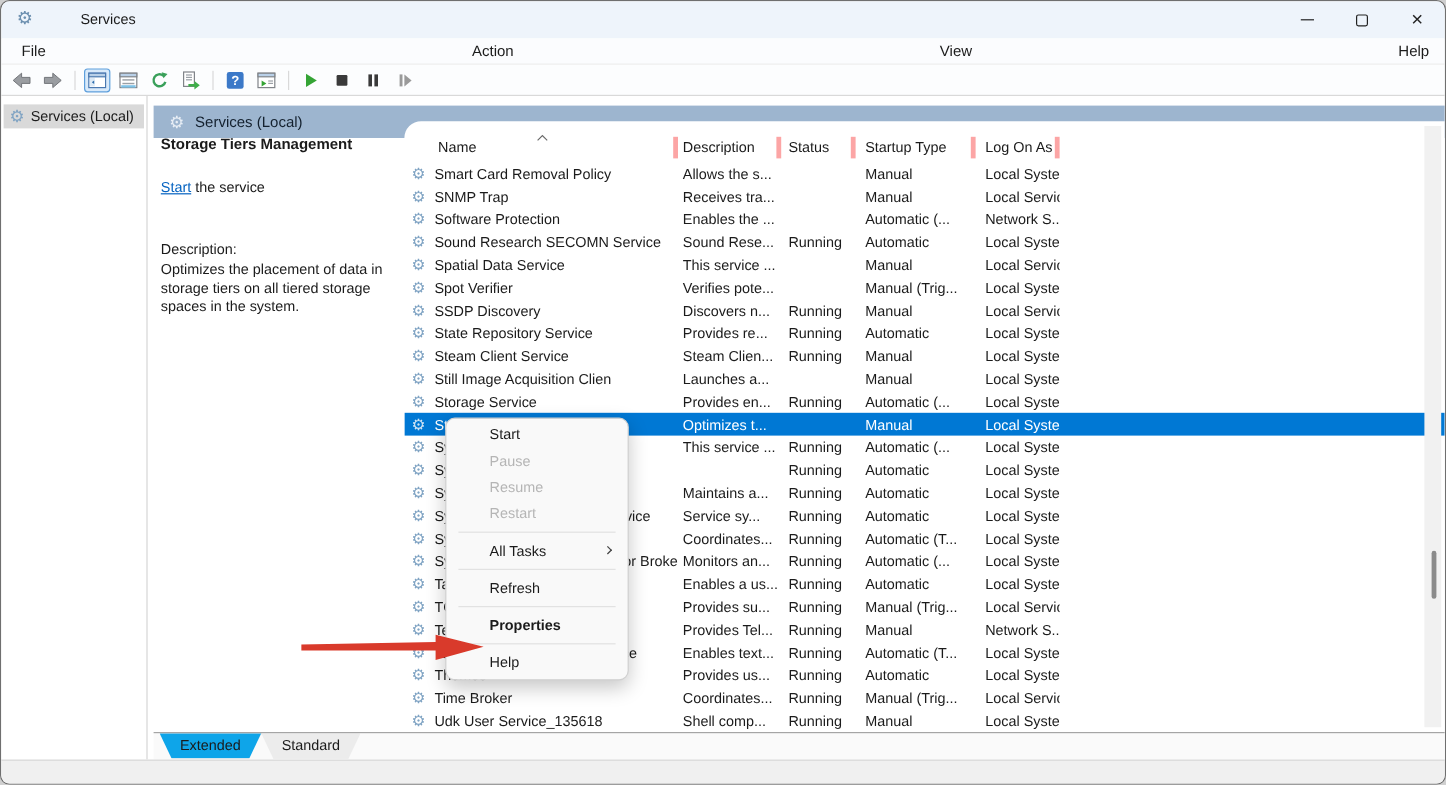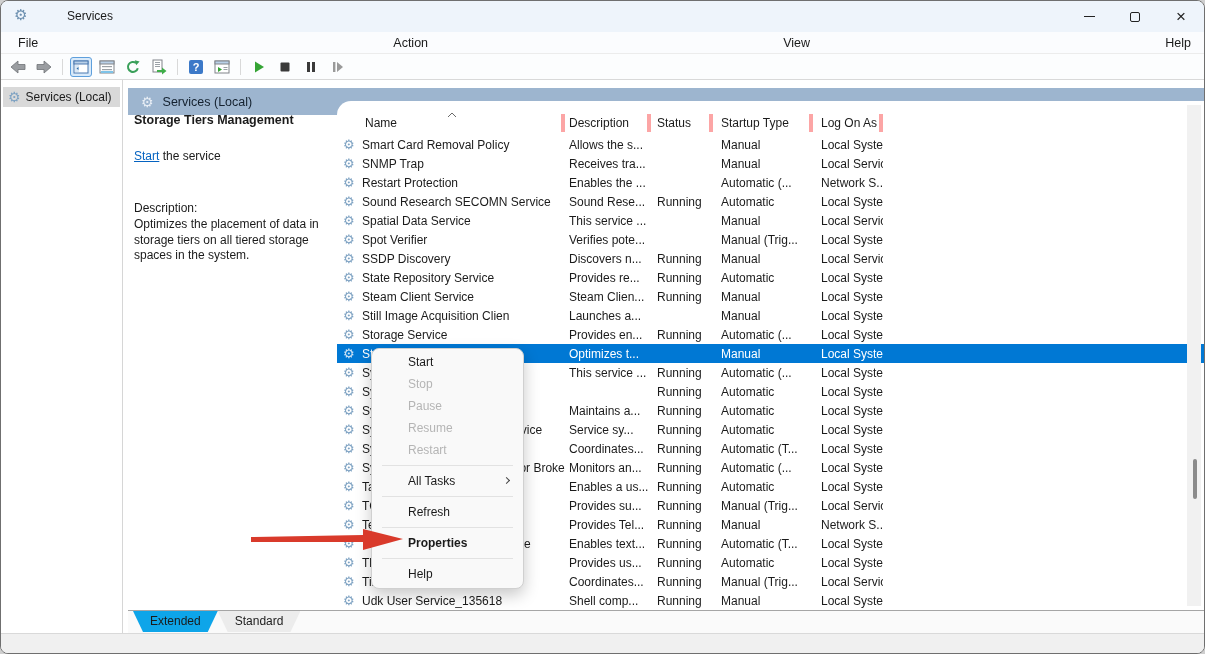--- a/index.html
+++ b/index.html
@@ -246,21 +246,21 @@
           <div class="row">
             <span class="row-gear gear">⚙</span>
             <span class="c c-name">SNMP Trap</span>
             <span class="c c-desc">Receives tra...</span>
             <span class="c c-status"></span>
             <span class="c c-startup">Manual</span>
             <span class="c c-logon">Local Service</span>
           </div>
           <div class="row">
             <span class="row-gear gear">⚙</span>
-            <span class="c c-name">Restart Protection</span>
+            <span class="c c-name">Software Protection</span>
             <span class="c c-desc">Enables the ...</span>
             <span class="c c-status"></span>
             <span class="c c-startup">Automatic (...</span>
             <span class="c c-logon">Network S...</span>
           </div>
           <div class="row">
             <span class="row-gear gear">⚙</span>
             <span class="c c-name">Sound Research SECOMN Service</span>
             <span class="c c-desc">Sound Rese...</span>
             <span class="c c-status">Running</span>
@@ -445,24 +445,20 @@
   <div class="tabstrip">
     <div class="tab">Extended</div>
     <div class="tab inactive">Standard</div>
   </div>
   <div class="statusbar"></div>
 
   <div class="ctxmenu">
 
   <div class="menu-item">
         <span>Start</span>
-        
-      </div>
-      <div class="menu-item disabled">
-        <span>Stop</span>
         
       </div>
       <div class="menu-item disabled">
         <span>Pause</span>
         
       </div>
       <div class="menu-item disabled">
         <span>Resume</span>
         
       </div>

